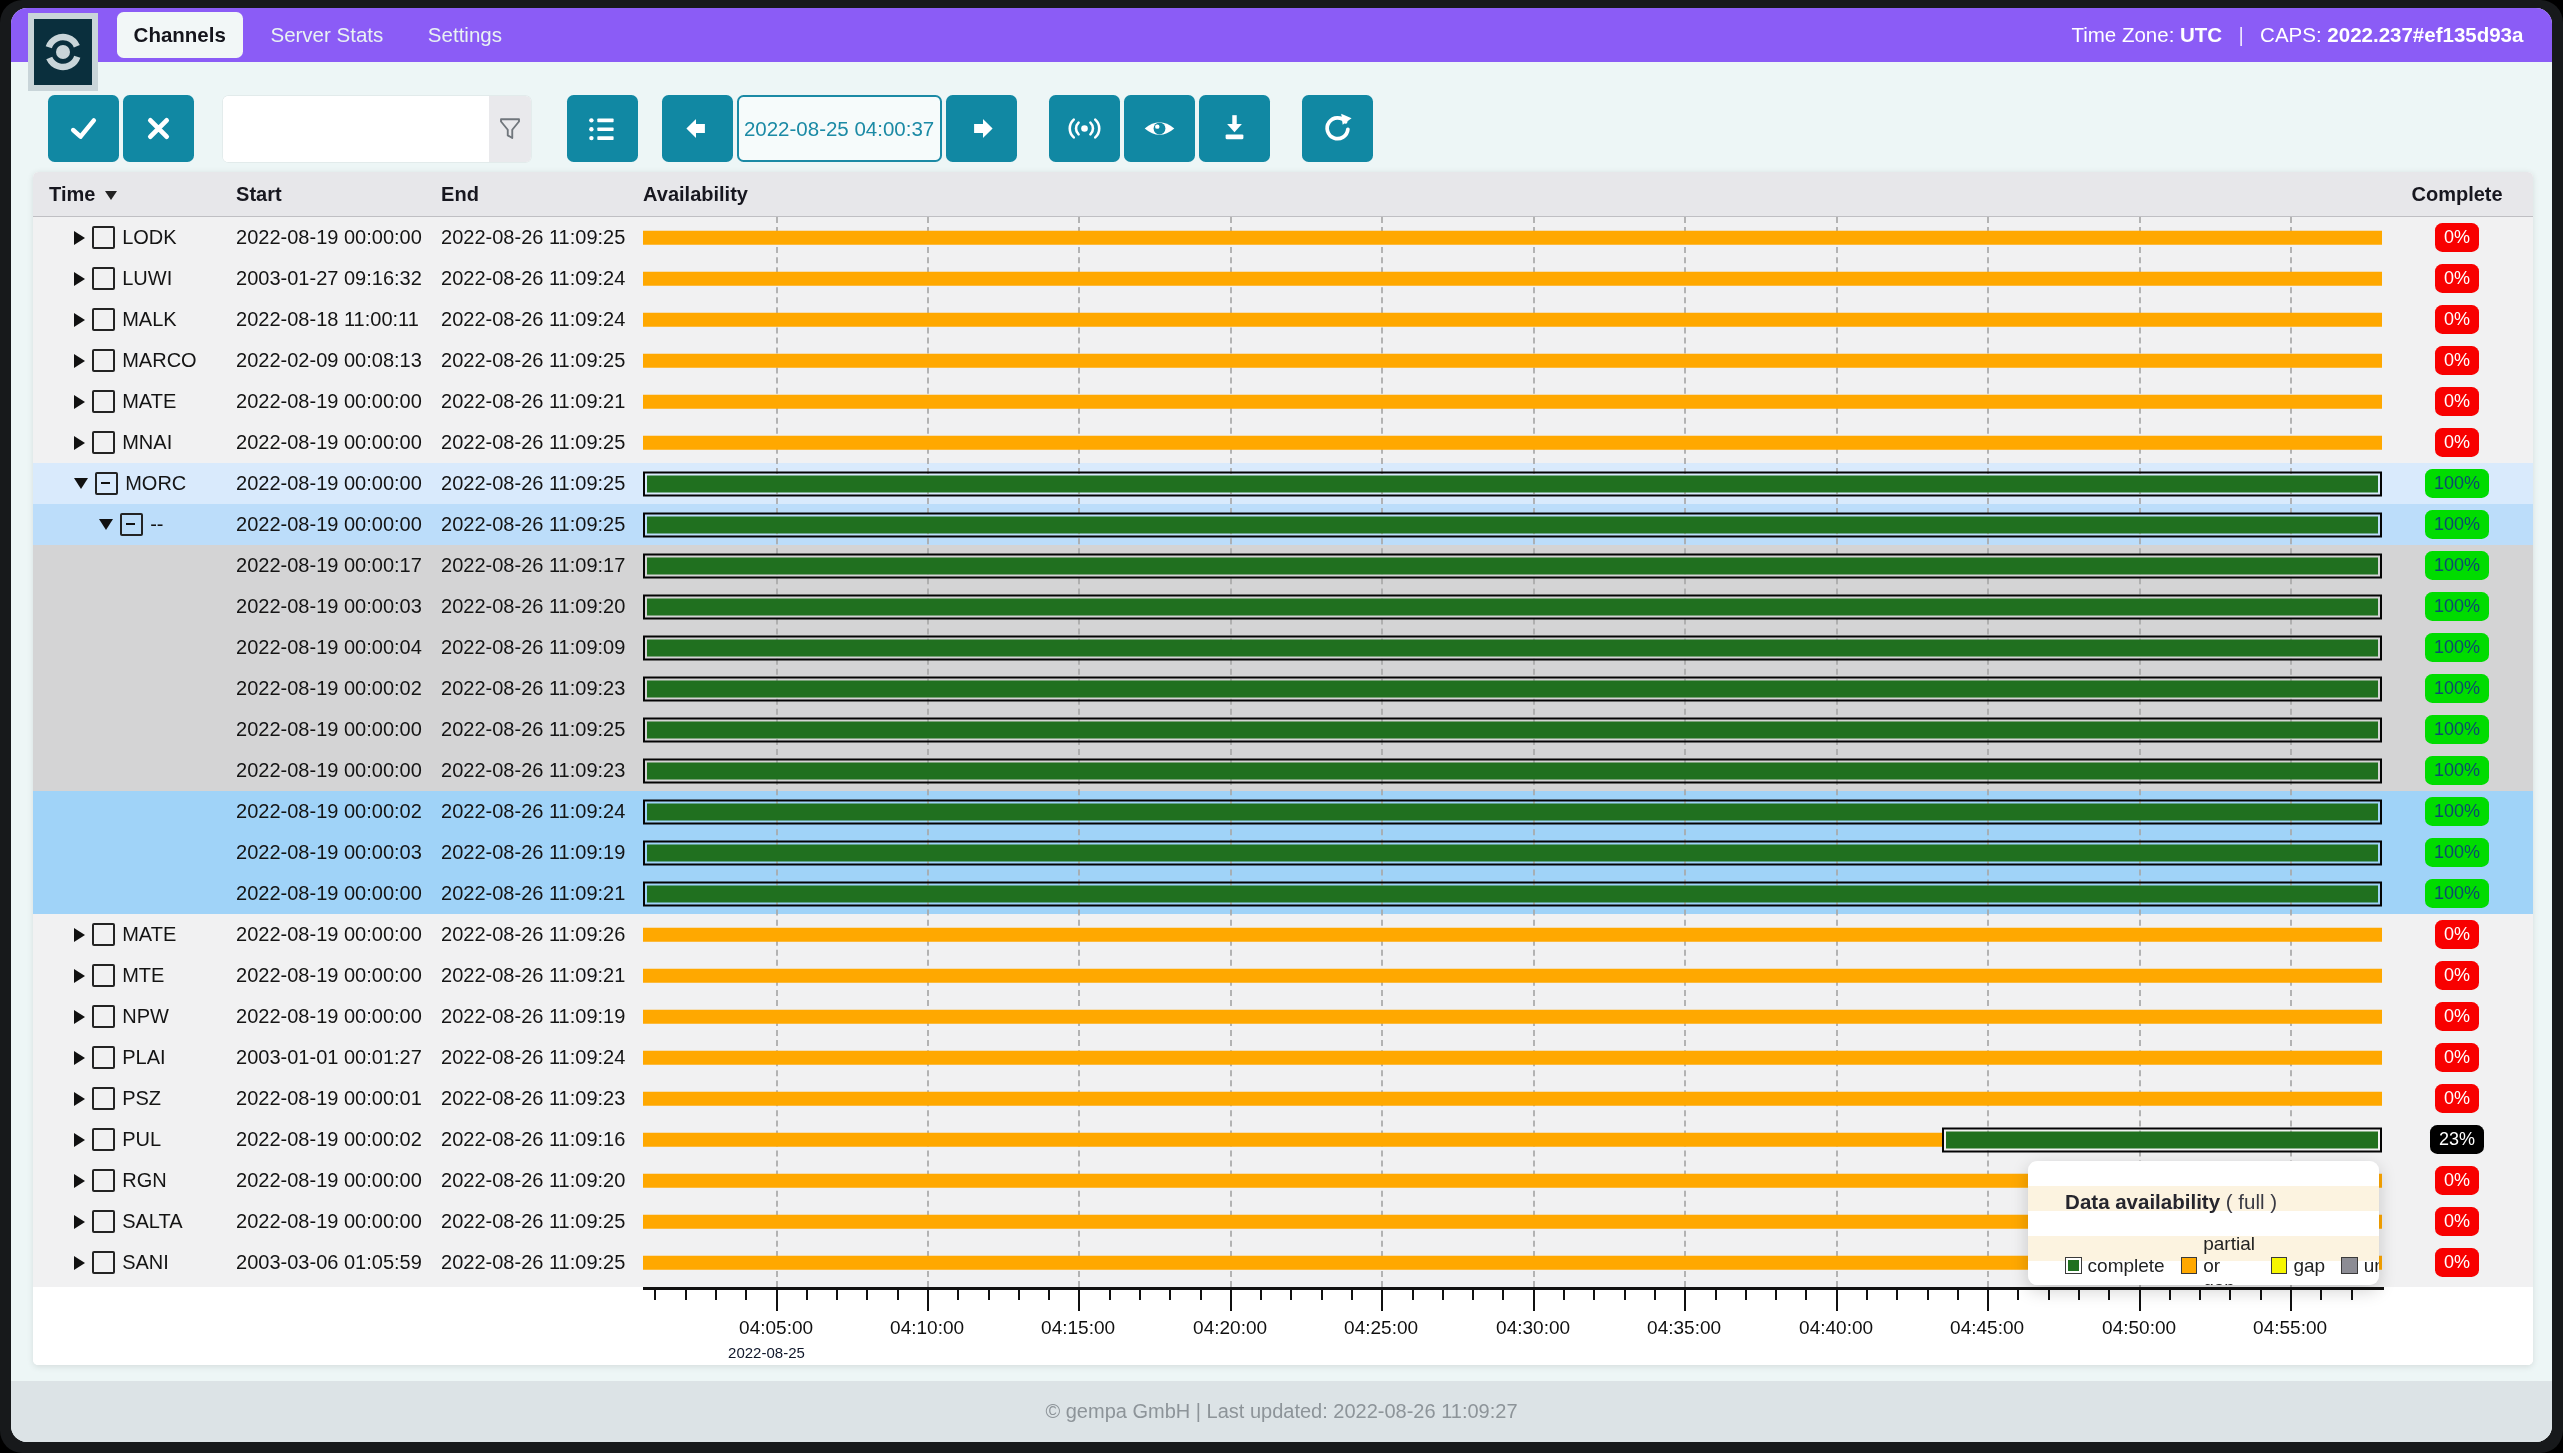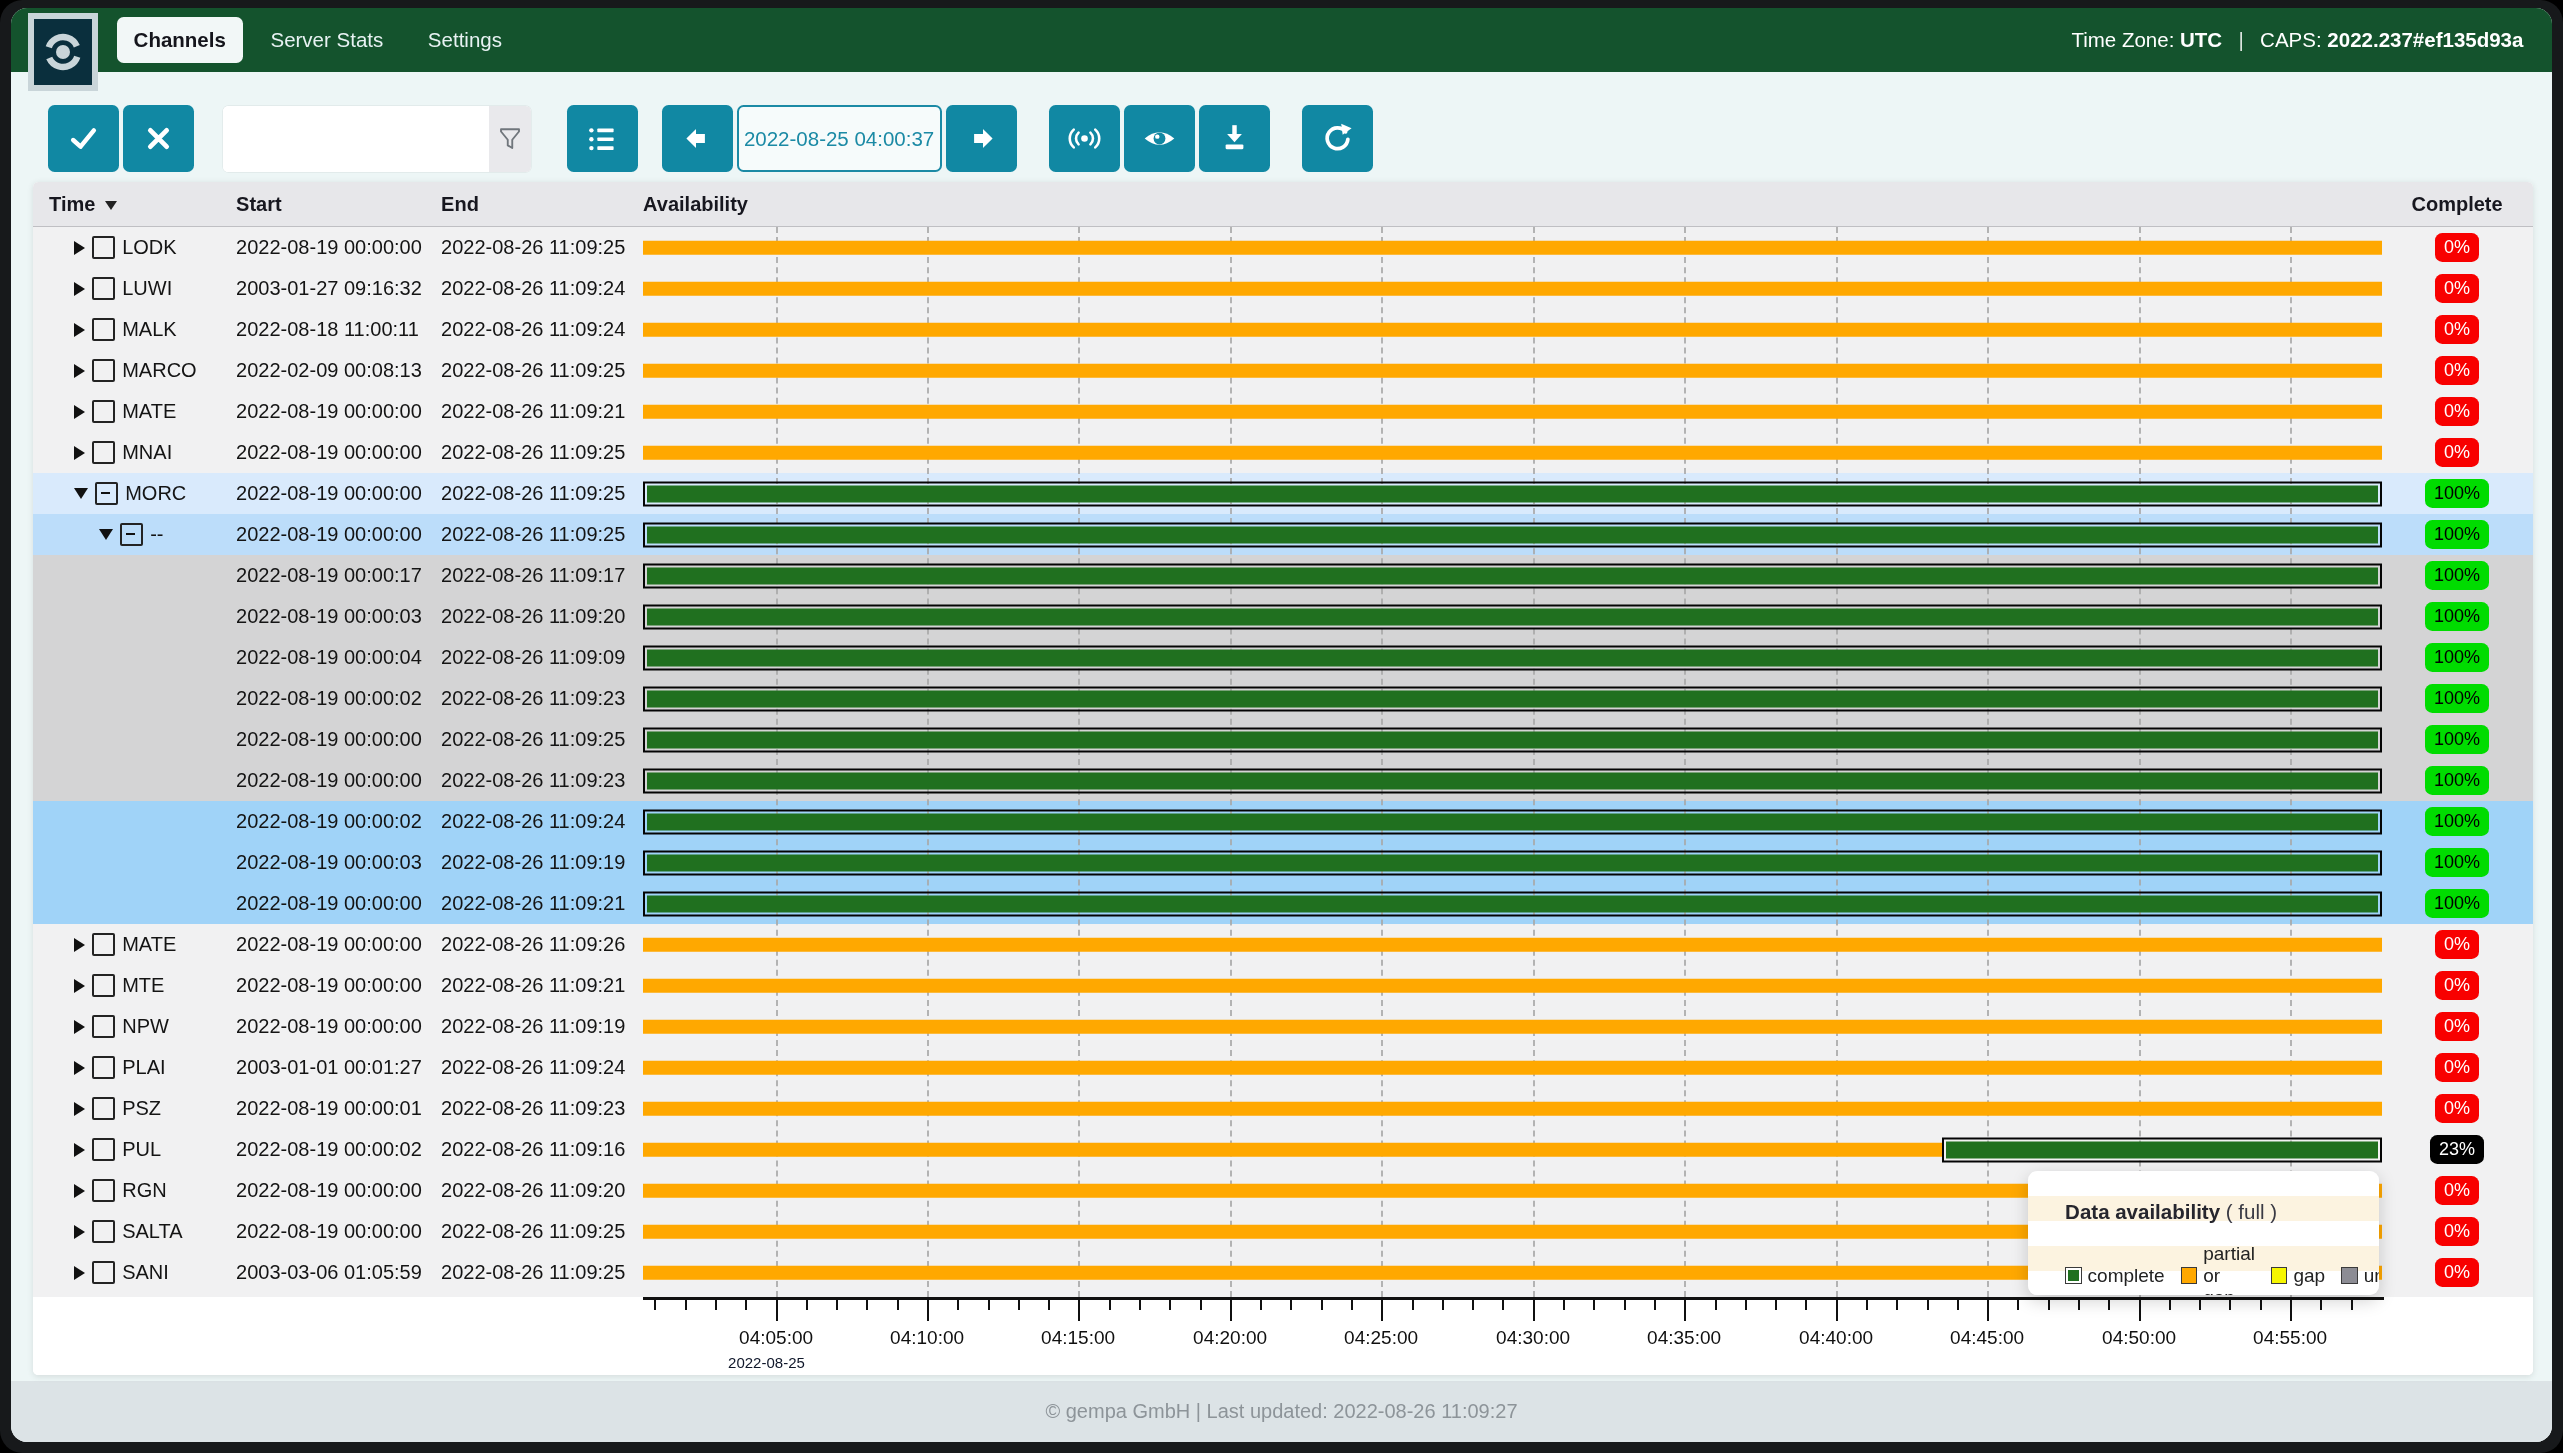--- a/index.html
+++ b/index.html
@@ -1,21 +1,21 @@
 <!DOCTYPE html>
 <html style="font-size:10.6px"><head>
 <meta charset="utf-8">
 <style>
   html,body{margin:0;padding:0;background:#000;}
   body{width:2563px;height:1453px;position:relative;font-family:"Liberation Sans",sans-serif;}
   .frame{position:absolute;inset:0;background:#17191b;border-radius:22.5px;}
   .app{position:absolute;inset:8px 10.6px 10.6px 10.6px;border-radius:16px;overflow:hidden;background:#edf6f6;display:flex;flex-direction:column;}
 
   
-  .topbar{height:64px;background:#14532d;position:relative;display:flex;align-items:center;flex:none;}
+  .topbar{height:54px;background:#8b5cf6;position:relative;display:flex;align-items:center;flex:none;}
   .logo{position:absolute;left:17px;top:5.3px;width:70px;height:78px;background:#c9d5d9;padding:6px;box-sizing:border-box;z-index:3;}
   .logo-inner{width:100%;height:100%;background:#0a2f3d;display:flex;align-items:center;justify-content:center;}
   .tabs{margin-left:106px;display:flex;align-items:center;gap:10.6px;height:100%;}
   .tab{color:#e8f2f3;font-size:20.5px;padding:10.6px 17px;cursor:pointer;}
   .tab.active{background:#f2f7f7;color:#15151c;border-radius:6.6px;font-weight:bold;}
   .topbar-right{margin-left:auto;color:#fff;font-size:20.5px;padding-right:29px;}
   .topbar-right b{font-weight:bold;}
   .tb-sep{margin:0 10.6px;opacity:.85;}
 
   
@@ -56,21 +56,21 @@
   .tcell{position:absolute;top:0;height:100%;display:flex;align-items:center;font-size:20px;color:#141414;}
   .t-start{left:203px;}.t-end{left:408px;}
   .seg{position:absolute;top:50%;transform:translateY(-50%);}
   .seg.partial{height:14.5px;background:#ffa800;}
   .seg.complete{height:25px;border:2.6px solid #040404;padding:2px;box-sizing:border-box;background:transparent;}
   .seg.complete .fill{width:100%;height:100%;background:#20701f;}
   .pct{position:absolute;right:0;top:0;width:152px;height:100%;display:flex;align-items:center;justify-content:center;}
   .badge{font-size:18px;padding:4px 9.2px;border-radius:7.3px;}
   .badge.red{background:#f80000;color:#fff;}
   .badge.orange{background:#000000;color:#fff;}
-  .badge.green{background:#00dc00;color:#000000;}
+  .badge.green{background:#00dc00;color:#0c4a6e;}
   .gridline{position:absolute;top:0;bottom:0;width:0;border-left:2px dashed #a9a9a9;opacity:.85;}
 
   
   .axis{position:relative;height:78px;background:#fff;border-radius:0 0 5.3px 5.3px;}
   .axis-line{position:absolute;left:610px;width:1741px;top:0;height:2.6px;background:#101010;}
   .tick{position:absolute;top:2.6px;width:2px;background:#101010;}
   .tick.minor{height:10.6px;}
   .tick.major{height:21px;}
   .axis-label{position:absolute;top:30px;transform:translateX(-50%);font-size:19px;color:#101010;white-space:nowrap;}
   .axis-date{position:absolute;left:695px;top:57px;font-size:15px;color:#0f172a;}

